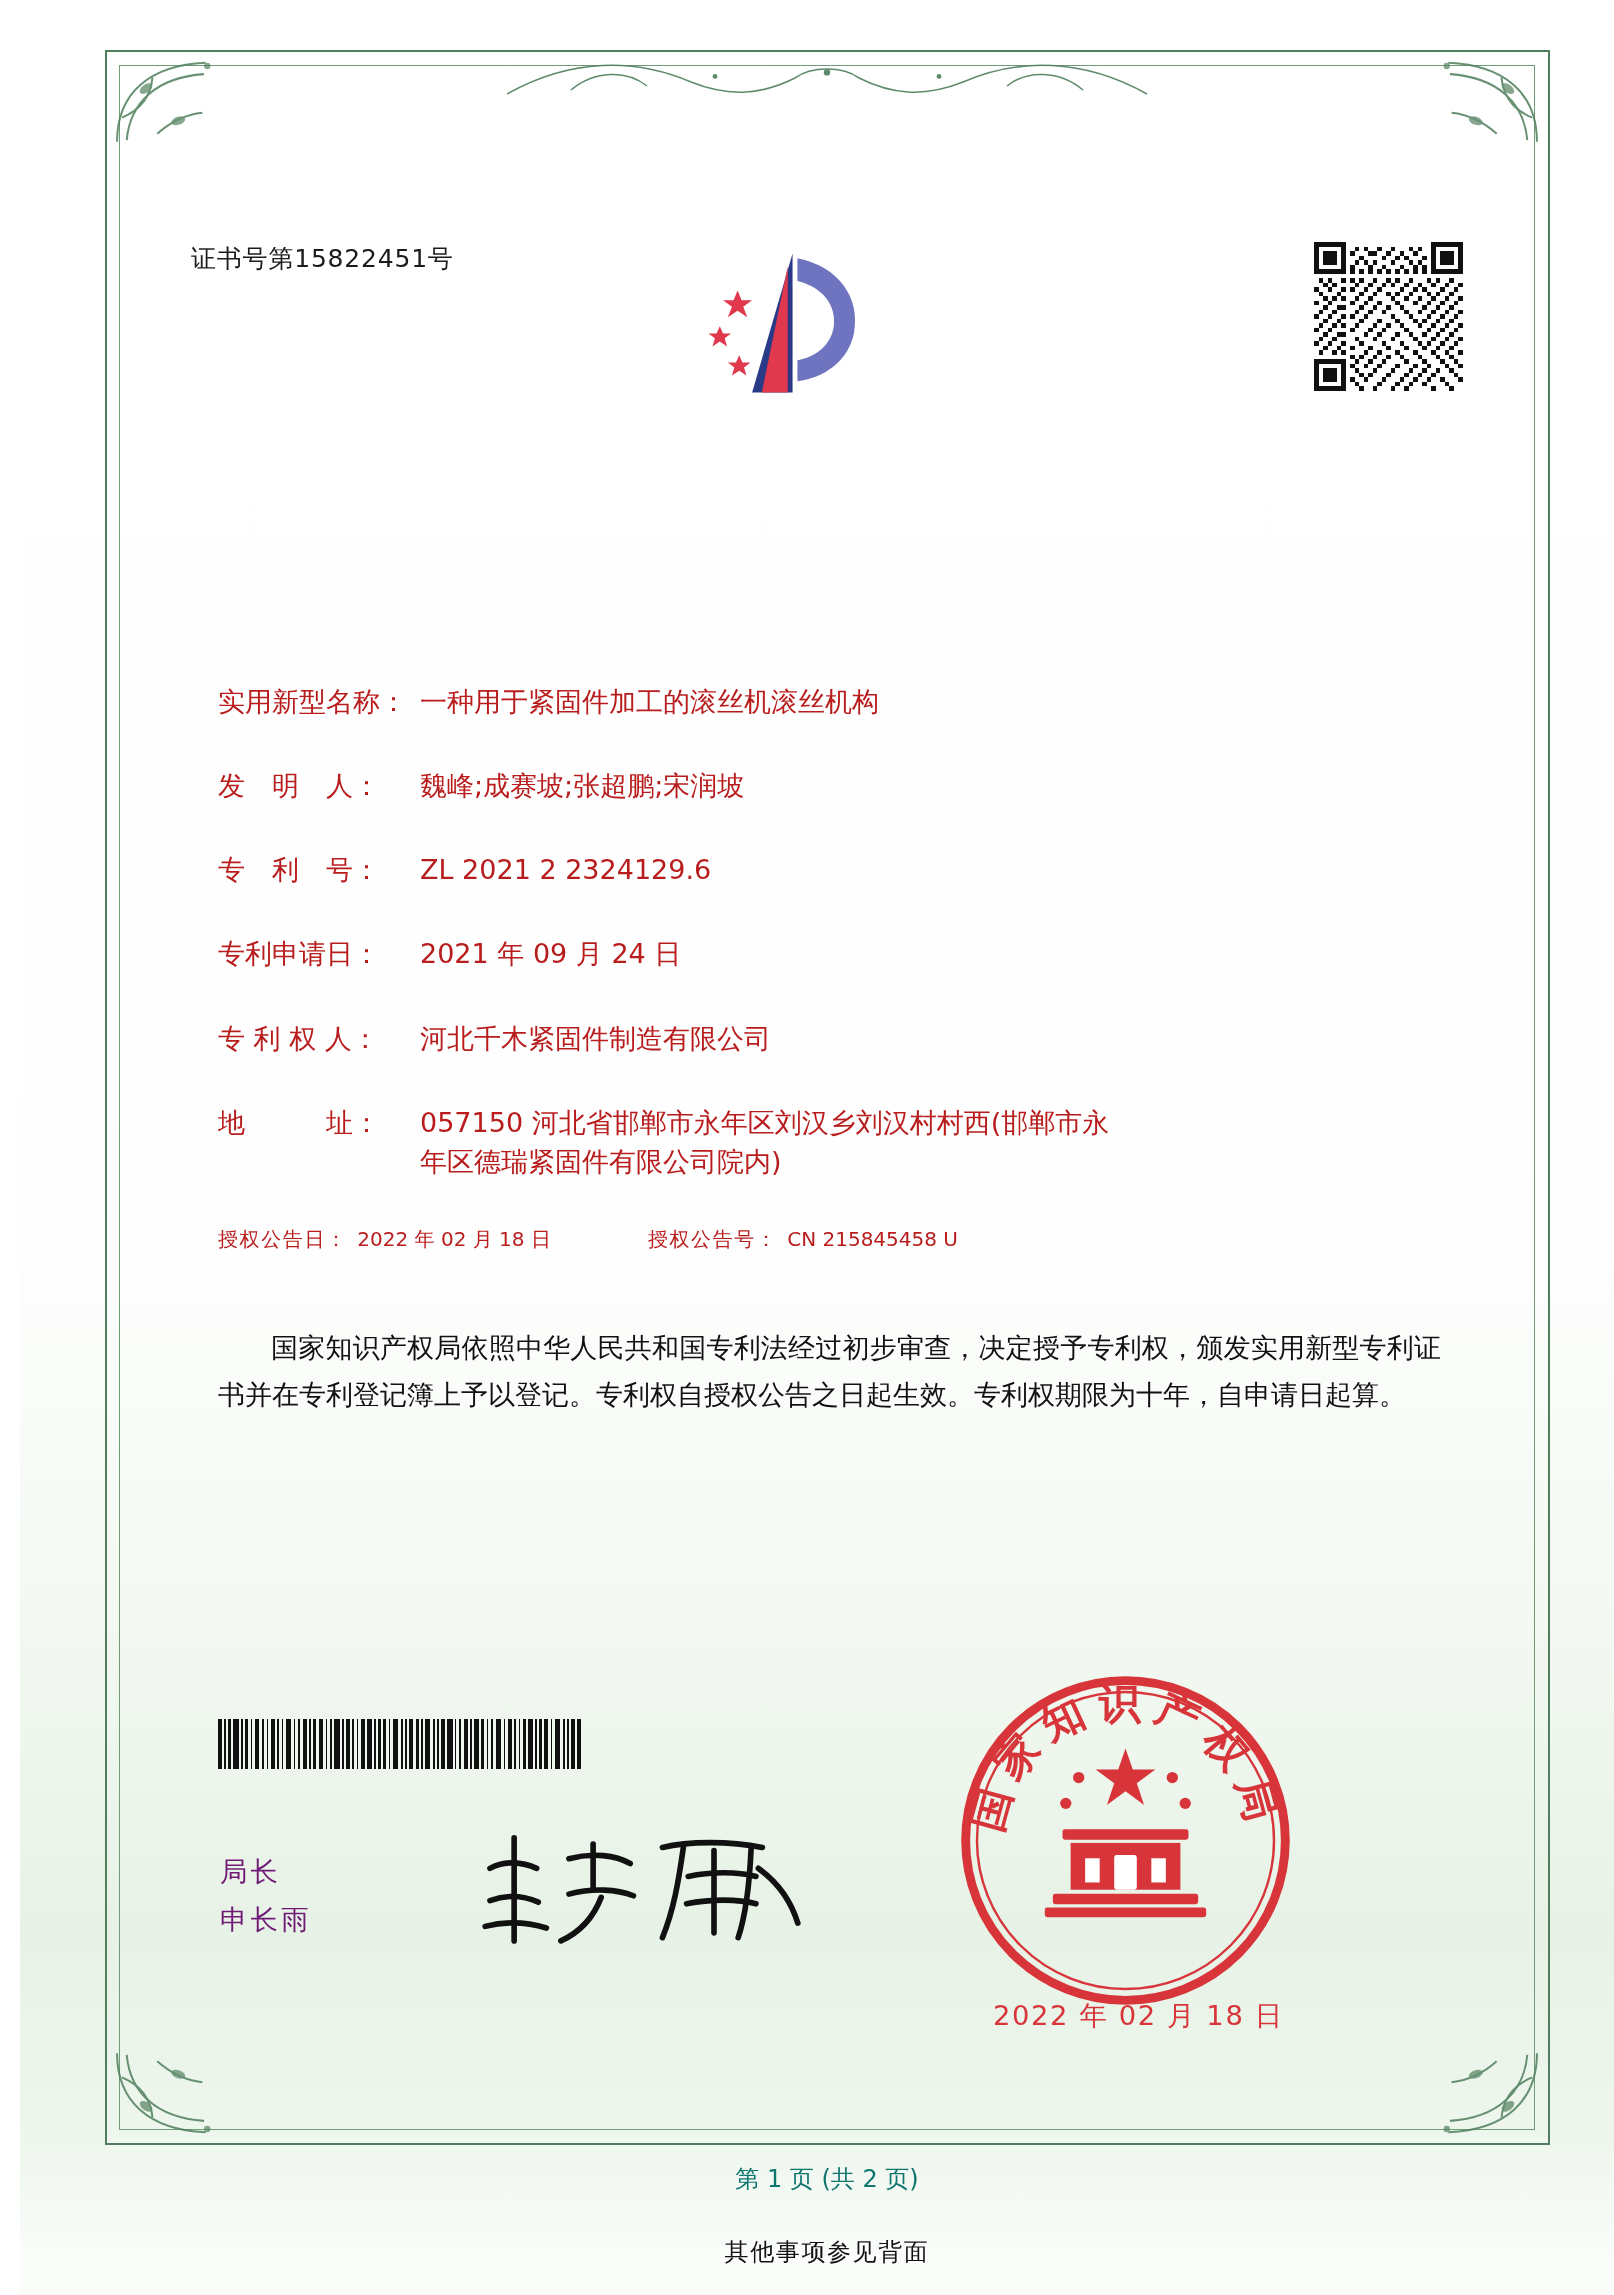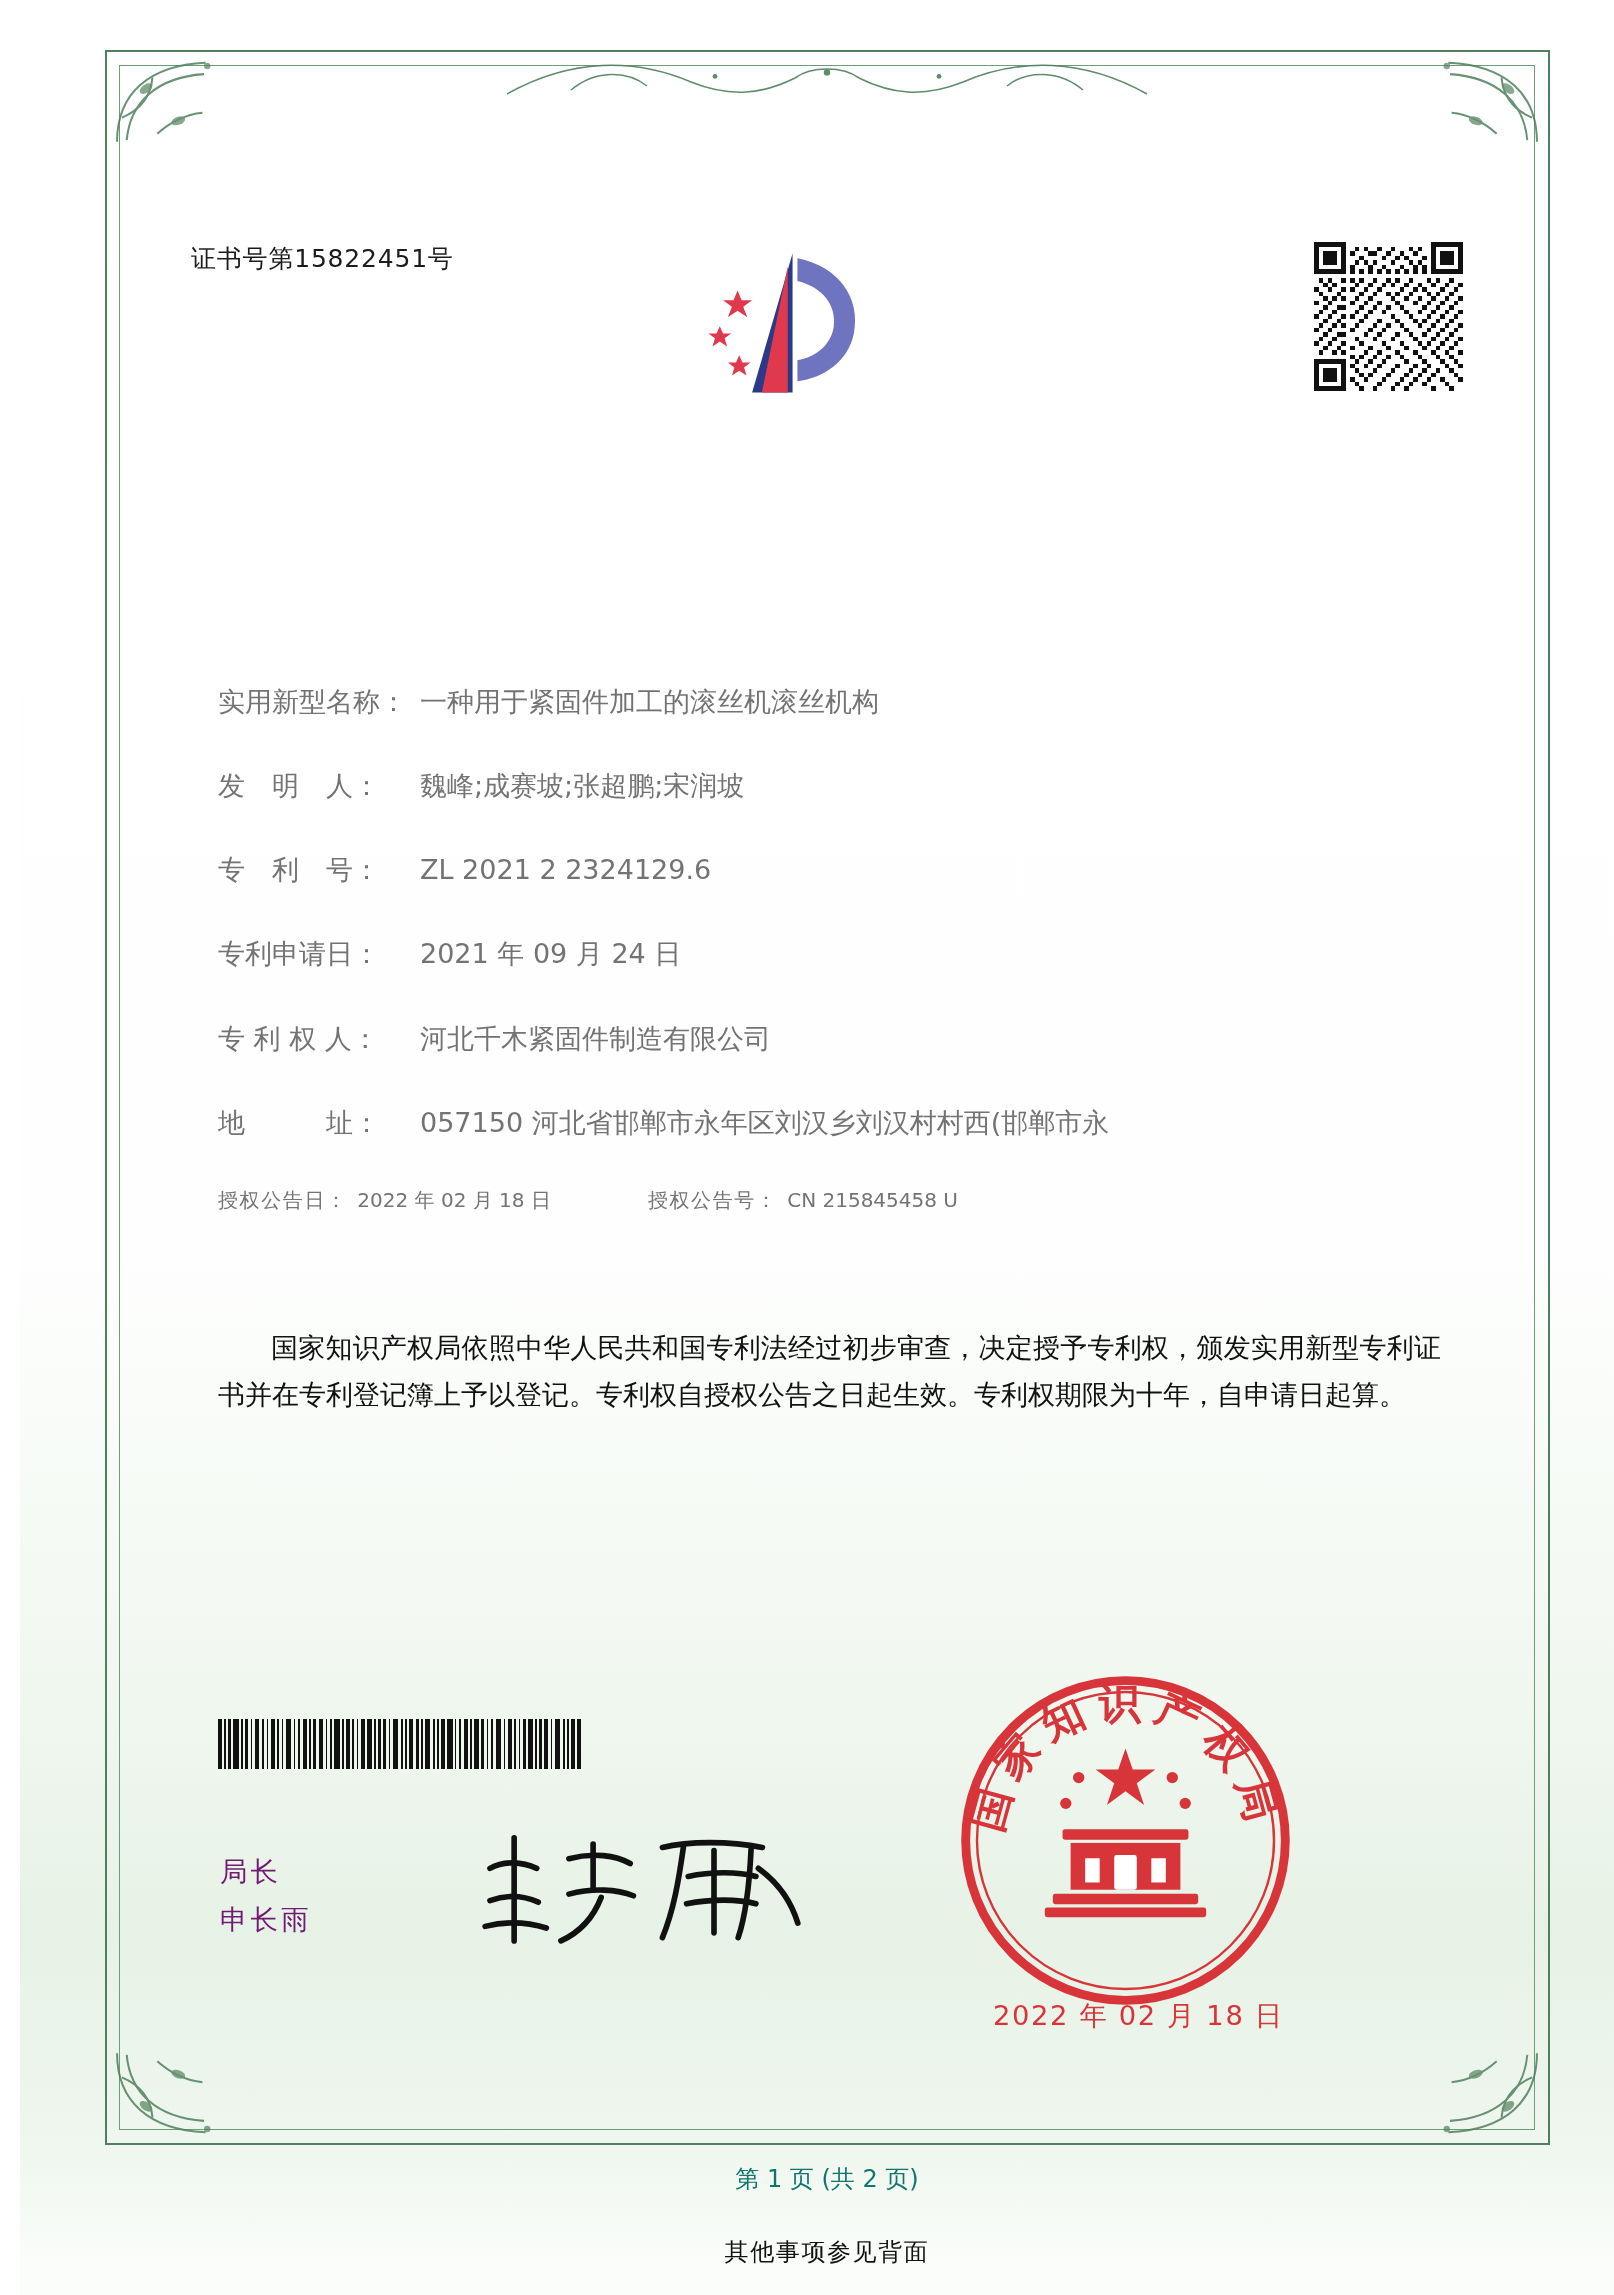--- a/index.html
+++ b/index.html
@@ -96,21 +96,21 @@
     font-weight: bold;
     letter-spacing: 7.3px;
     color: #111;
     font-family: "DejaVu Sans", "Liberation Sans", sans-serif;
   }
 
   .fields {
     position: absolute;
     left: 198px; top: 682px;
     width: 1235px;
-    color: #737373;
+    color: #b91c1c;
     font-size: 27px;
   }
   .frow {
     display: flex;
     align-items: flex-start;
     margin-bottom: 45px;
     line-height: 1.45;
   }
   .flabel {
     width: 202px;
@@ -619,20 +619,21 @@
 
     <div class="frow">
       <div class="flabel">专 利 权 人：</div>
       <div class="fvalue">河北千木紧固件制造有限公司</div>
     </div>
 
     <div class="frow">
       <div class="flabel">地　　　址：</div>
       <div class="fvalue">
         <span class="ind">057150 河北省邯郸市永年区刘汉乡刘汉村村西(邯郸市永</span>
+        <span class="ind ind2">年区德瑞紧固件有限公司院内)</span>
       </div>
     </div>
 
     <div class="grantrow">
       <span class="g-label">授权公告日：</span>
       <span class="g-value">2022 年 02 月 18 日</span>
       <span class="g-gap"></span>
       <span class="g-label">授权公告号：</span>
       <span class="g-value">CN 215845458 U</span>
     </div>

